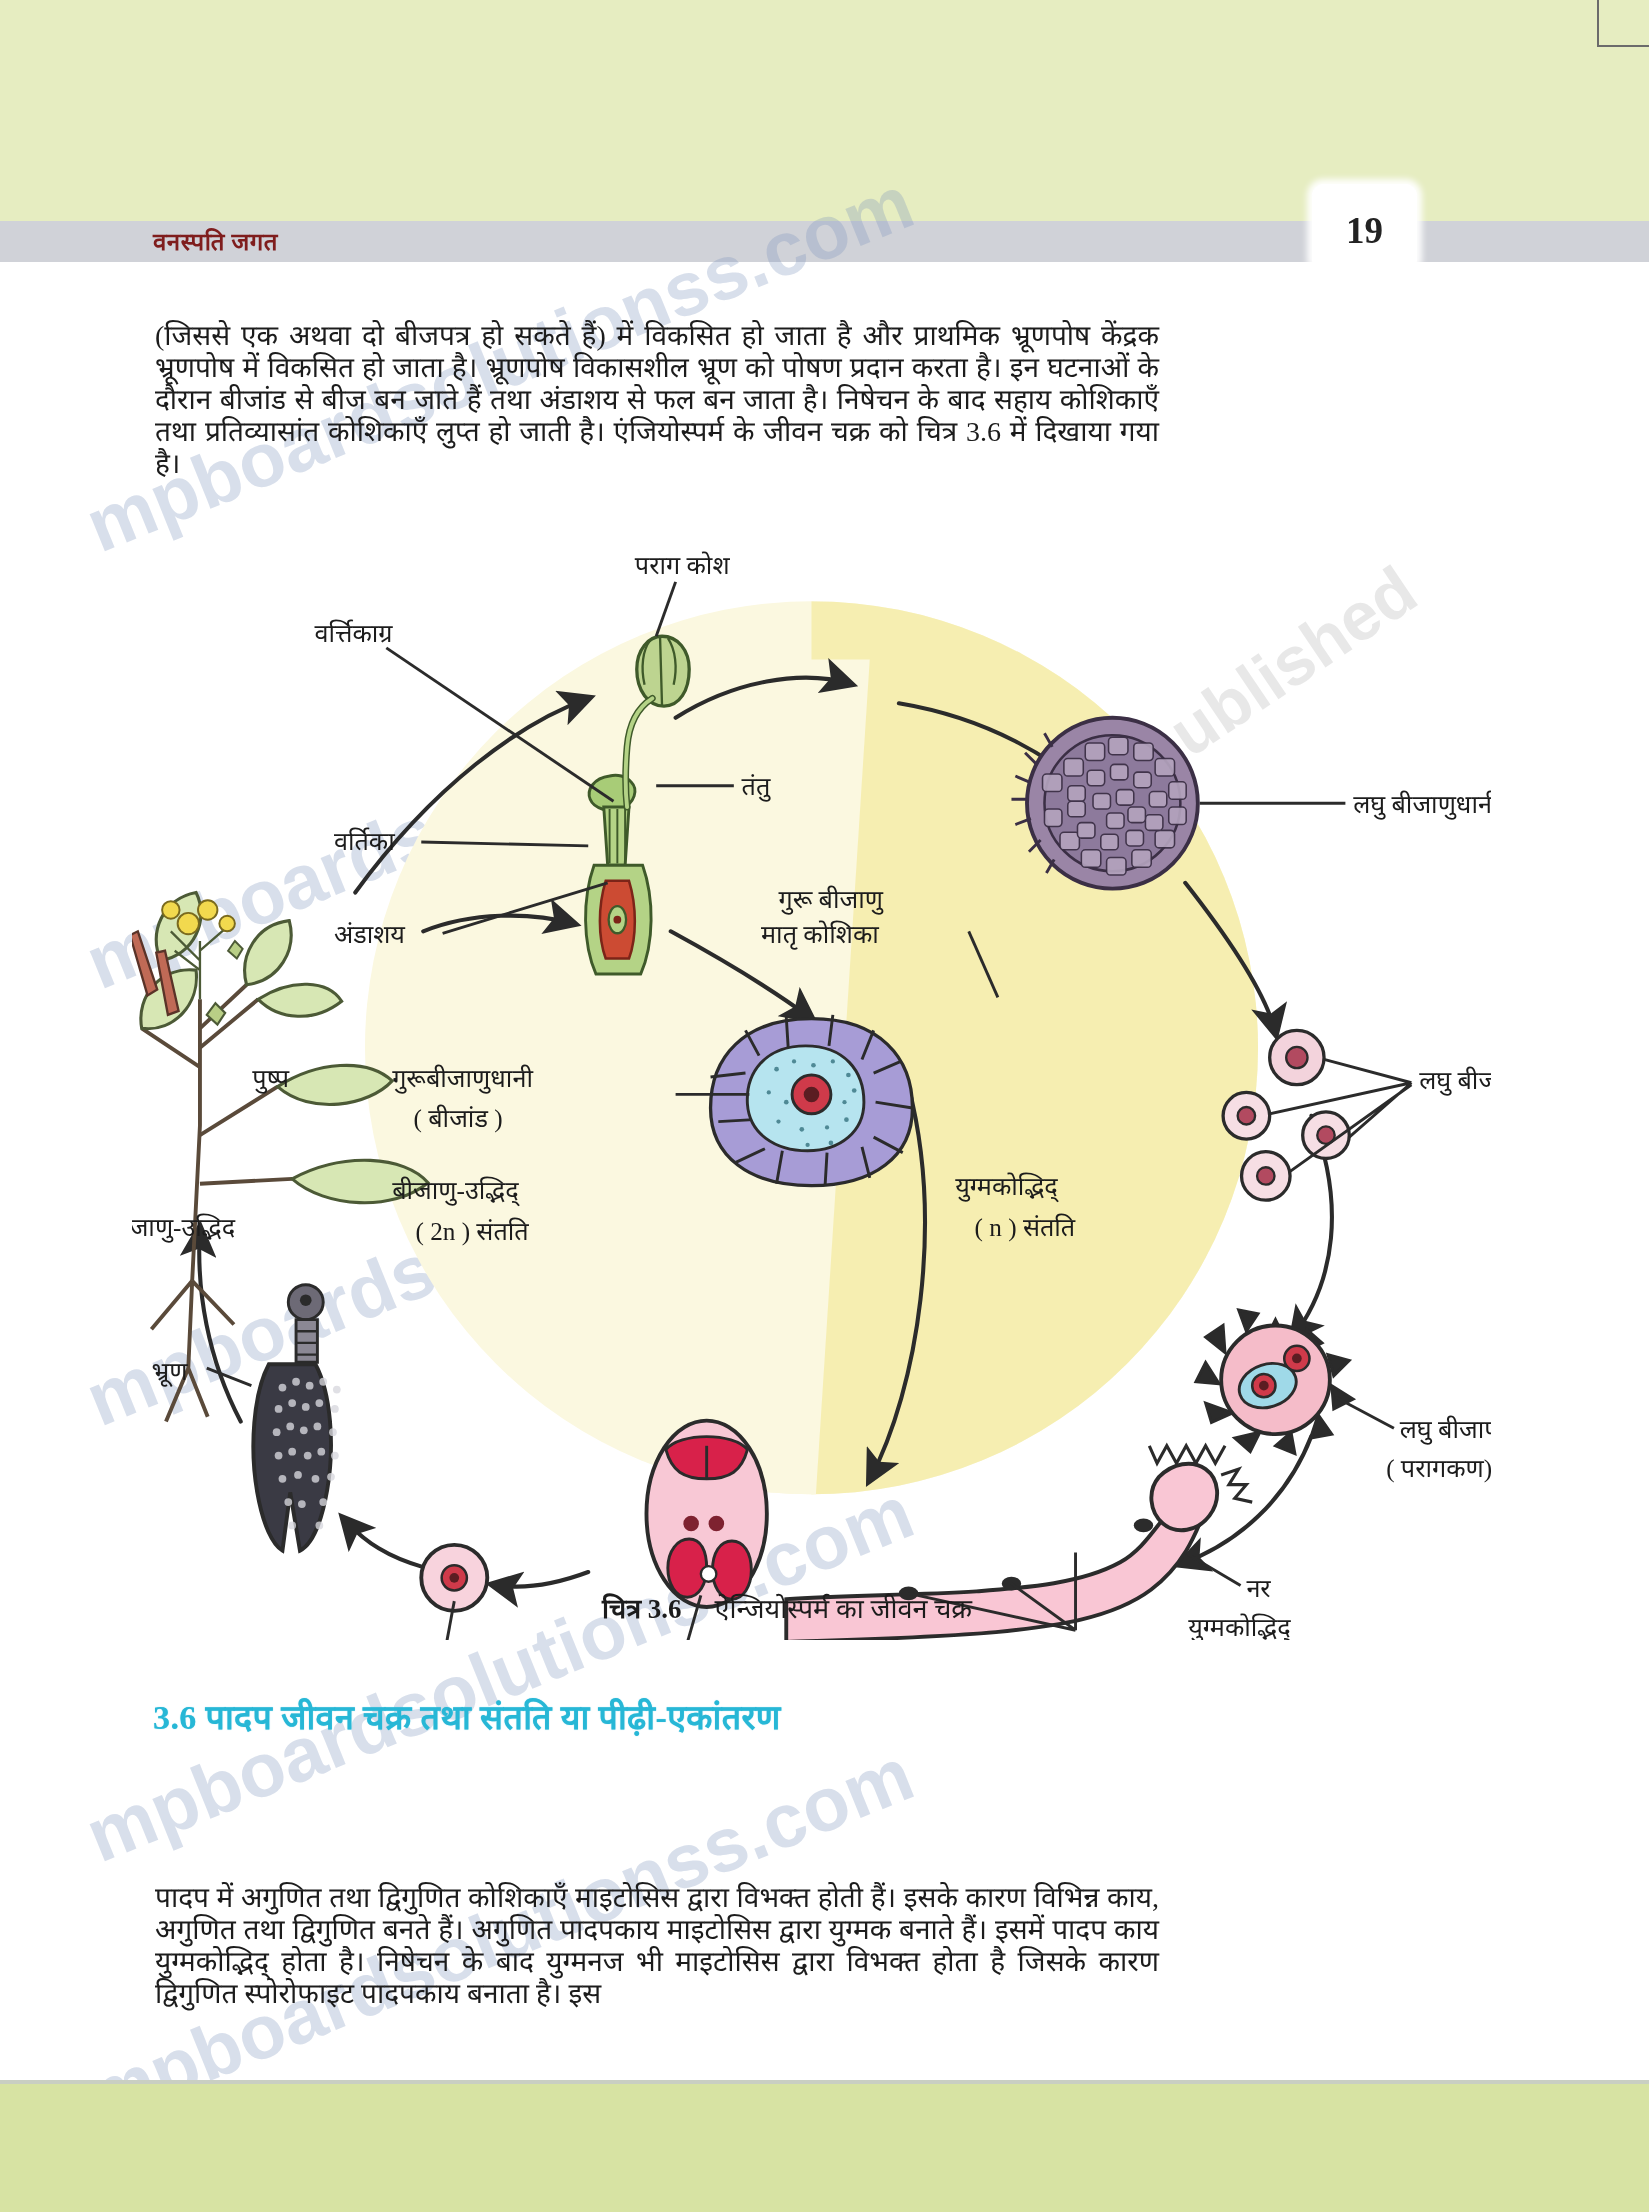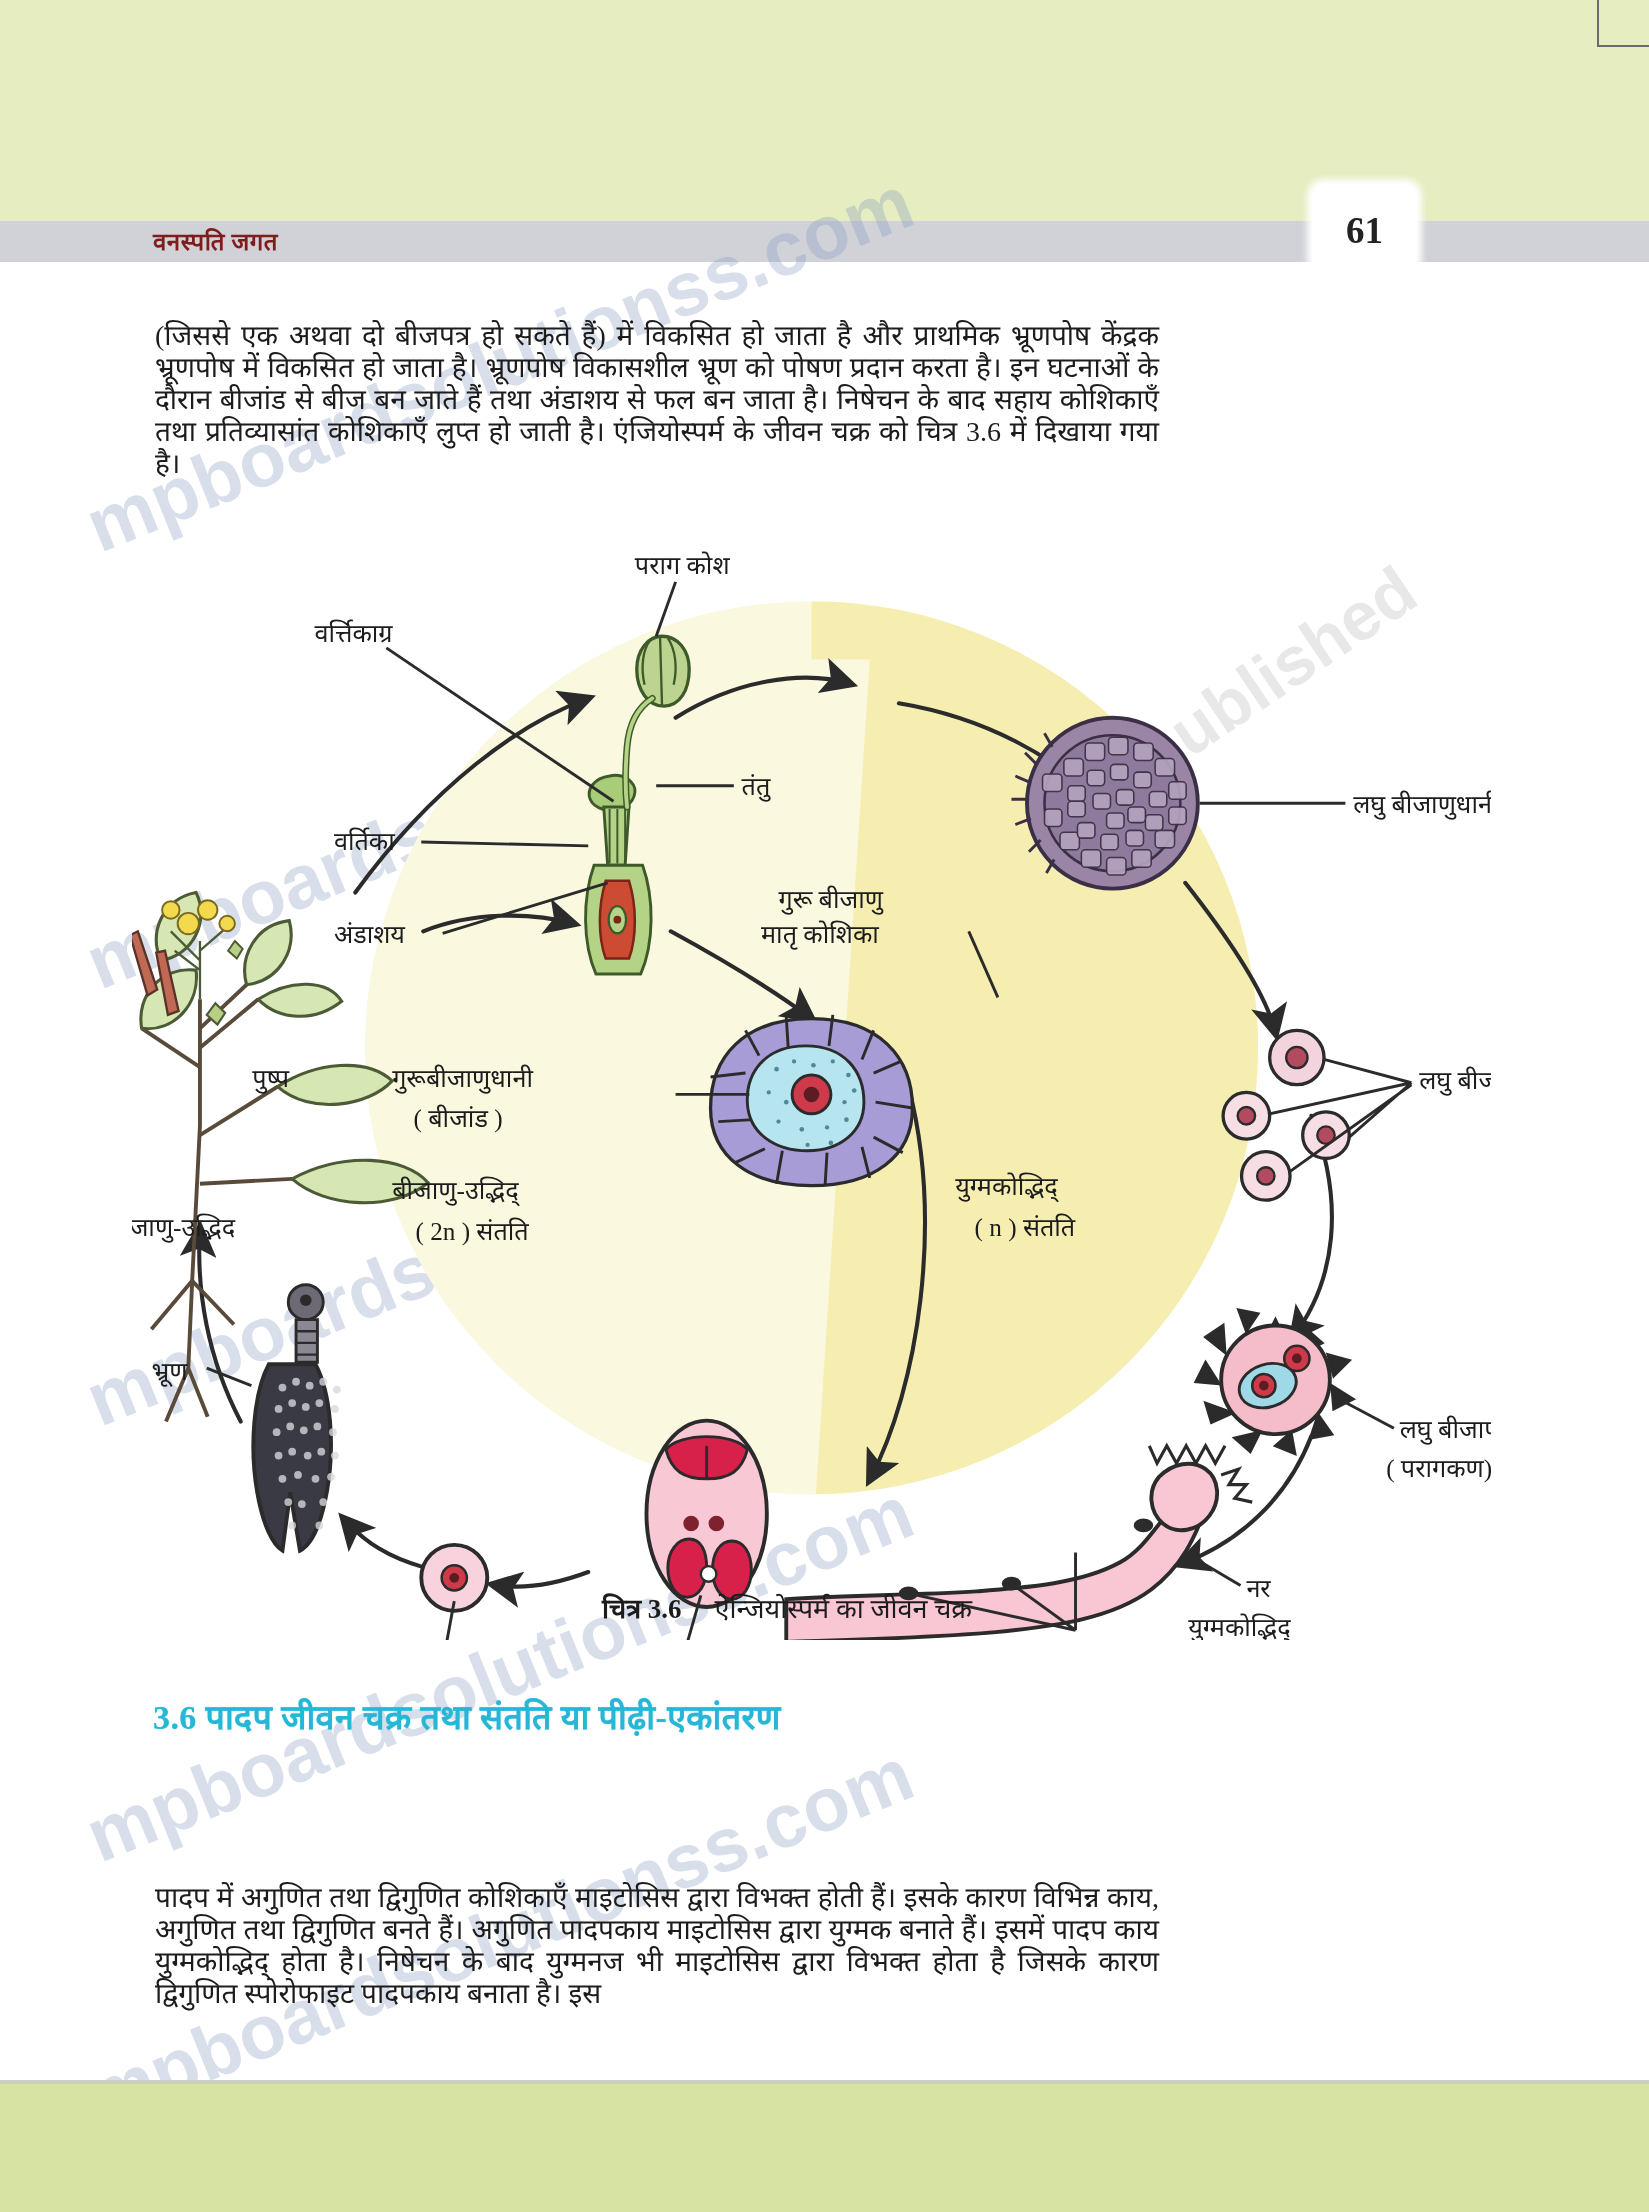--- a/index.html
+++ b/index.html
@@ -137,21 +137,21 @@
 
 <div id="page">
 
   <div class="top-band"></div>
   <div class="crop-v"></div>
   <div class="crop-h"></div>
 
   <div class="header-bar"></div>
   <div class="header-title">वनस्पति जगत</div>
   <div class="page-number-box"></div>
-  <div class="page-number">61</div>
+  <div class="page-number">19</div>
 
   <div class="wm wm-blue wm-1">mpboardsolutionss.com</div>
   <div class="wm wm-blue wm-2">mpboardsolutionss.com</div>
   <div class="wm wm-blue wm-3">mpboardsolutionss.com</div>
   <div class="wm wm-blue wm-4">mpboardsolutionss.com</div>
   <div class="wm wm-blue wm-5">mpboardsolutionss.com</div>
   <div class="wm wm-gray wm-n1">NCERT</div>
   <div class="wm wm-gray wm-n2">not to be republished</div>
   <div class="wm wm-gray wm-n3">©</div>
   <div class="wm wm-gray wm-n4">not to be republished</div>

